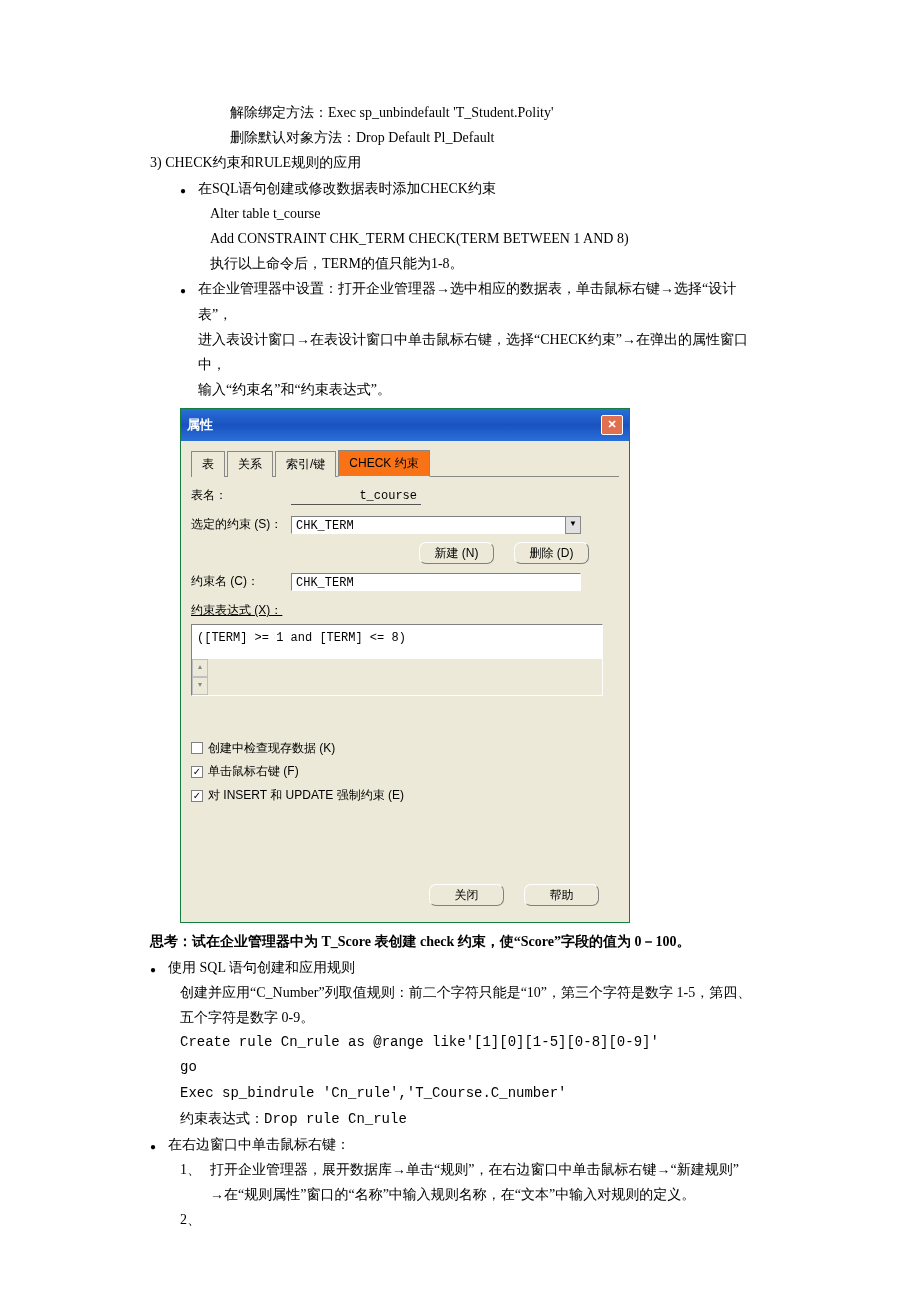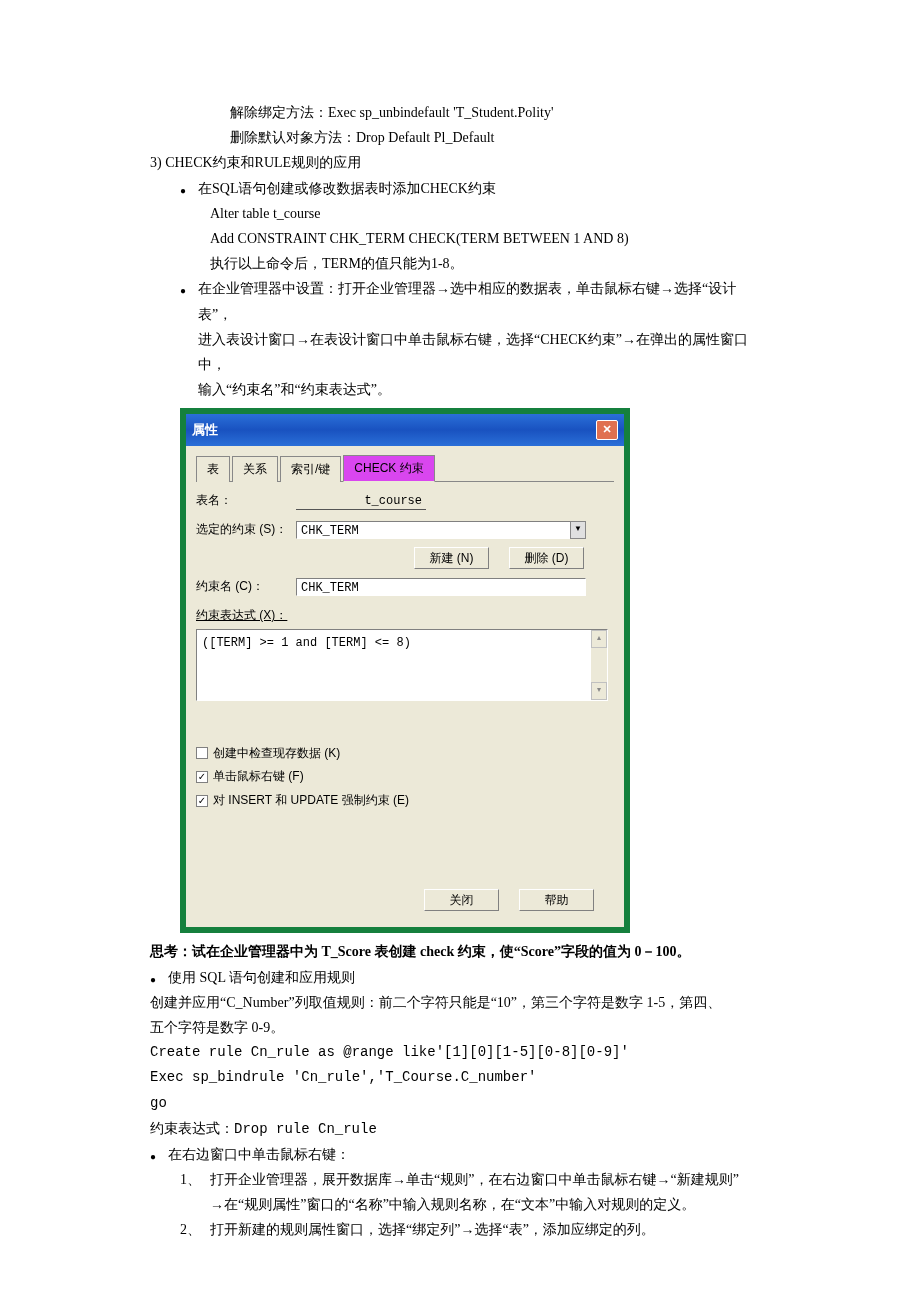--- a/index.html
+++ b/index.html
@@ -12,21 +12,21 @@
     color: #000;
   }
   .page {
     width: 920px;
     min-height: 1302px;
     padding: 100px 150px 60px 150px;
     box-sizing: border-box;
     background: #fff;
   }
   .indent-1 { margin-left: 80px; }
-  .indent-2 { }
+  .indent-2 { margin-left: 30px; }
   .indent-3 { margin-left: 60px; }
   .bullet-row {
     display: flex;
     align-items: flex-start;
     margin-left: 30px;
   }
   .bullet-row-2 {
     display: flex;
     align-items: flex-start;
     margin-left: 0px;
@@ -35,21 +35,21 @@
     font-size: 10px;
     margin-right: 12px;
     margin-top: 6px;
   }
   .bullet-text { flex: 1; }
   .mono { font-family: "Courier New", monospace; }
   .bold { font-weight: bold; }
   .dialog {
     width: 450px;
     margin: 6px 0 6px 30px;
-    border: 6px solid #15803d;
+    border: 1px solid #15803d;
     background: #ece9d8;
     box-sizing: border-box;
   }
   .titlebar {
     background: linear-gradient(to bottom, #2a6fd8 0%, #1952c0 50%, #2a6fd8 100%);
     color: #fff;
     font-family: "SimSun", sans-serif;
     font-weight: bold;
     font-size: 13px;
     padding: 4px 6px;
@@ -85,21 +85,21 @@
     padding: 2px 10px;
     border: 1px solid #888;
     border-bottom: none;
     background: #ece9d8;
     margin-right: 2px;
     font-size: 12px;
     position: relative;
     top: 1px;
   }
   .tab.active {
-    background: #d946ef;
+    background: #f97316;
     border-bottom: 1px solid #ece9d8;
   }
   .form-row {
     display: flex;
     align-items: center;
     margin: 7px 0;
   }
   .form-label {
     width: 100px;
     font-size: 12px;
@@ -163,30 +163,32 @@
     background: #ece9d8;
     border-top: 1px solid #fff;
     border-left: 1px solid #fff;
     border-right: 1px solid #808080;
     border-bottom: 1px solid #808080;
     font-size: 12px;
     display: flex;
     align-items: center;
     justify-content: center;
     box-sizing: border-box;
+    border-radius: 7px;
   }
   .textarea {
     width: 410px;
     height: 70px;
     margin-top: 2px;
     display: flex;
     border-top: 1px solid #808080;
     border-left: 1px solid #808080;
     border-right: 1px solid #fff;
     border-bottom: 1px solid #fff;
+    flex-direction: column;
   }
   .textarea-content {
     flex: 1;
     background: #fff;
     padding: 3px 5px;
     font-family: "Courier New", monospace;
     font-size: 12px;
   }
   .textarea-scroll {
     width: 16px;
@@ -332,37 +334,36 @@
 
   <div class="bullet-row-2">
     <span class="bullet">●</span>
     <div class="bullet-text">使用 SQL 语句创建和应用规则</div>
   </div>
 
   <div class="indent-2">
     <div>创建并应用“C_Number”列取值规则：前二个字符只能是“10”，第三个字符是数字 1-5，第四、</div>
     <div>五个字符是数字 0-9。</div>
     <div class="mono">Create rule Cn_rule as @range like'[1][0][1-5][0-8][0-9]'</div>
+    <div class="mono">go</div>
     <div class="mono">Exec sp_bindrule 'Cn_rule','T_Course.C_number'</div>
-    <div class="mono">go</div>
     <div><span>约束表达式：</span><span class="mono">Drop rule Cn_rule</span></div>
   </div>
 
   <div class="bullet-row-2">
     <span class="bullet">●</span>
     <div class="bullet-text">在右边窗口中单击鼠标右键：</div>
   </div>
 
   <div class="num-list">
     <div class="num-row">
       <span class="num-idx">1、</span>
       <div>
         <span>打开企业管理器，展开数据库→单击“规则”，在右边窗口中单击鼠标右键→“新建规则”</span><br>
         <span>→在“规则属性”窗口的“名称”中输入规则名称，在“文本”中输入对规则的定义。</span>
       </div>
     </div>
     <div class="num-row">
       <span class="num-idx">2、</span>
-      <div>打开新建的规则属性窗口，选择“绑定列”→选择“表”，添加应绑定的列。</div>
     </div>
   </div>
 
 </div>
 
 </body></html>

